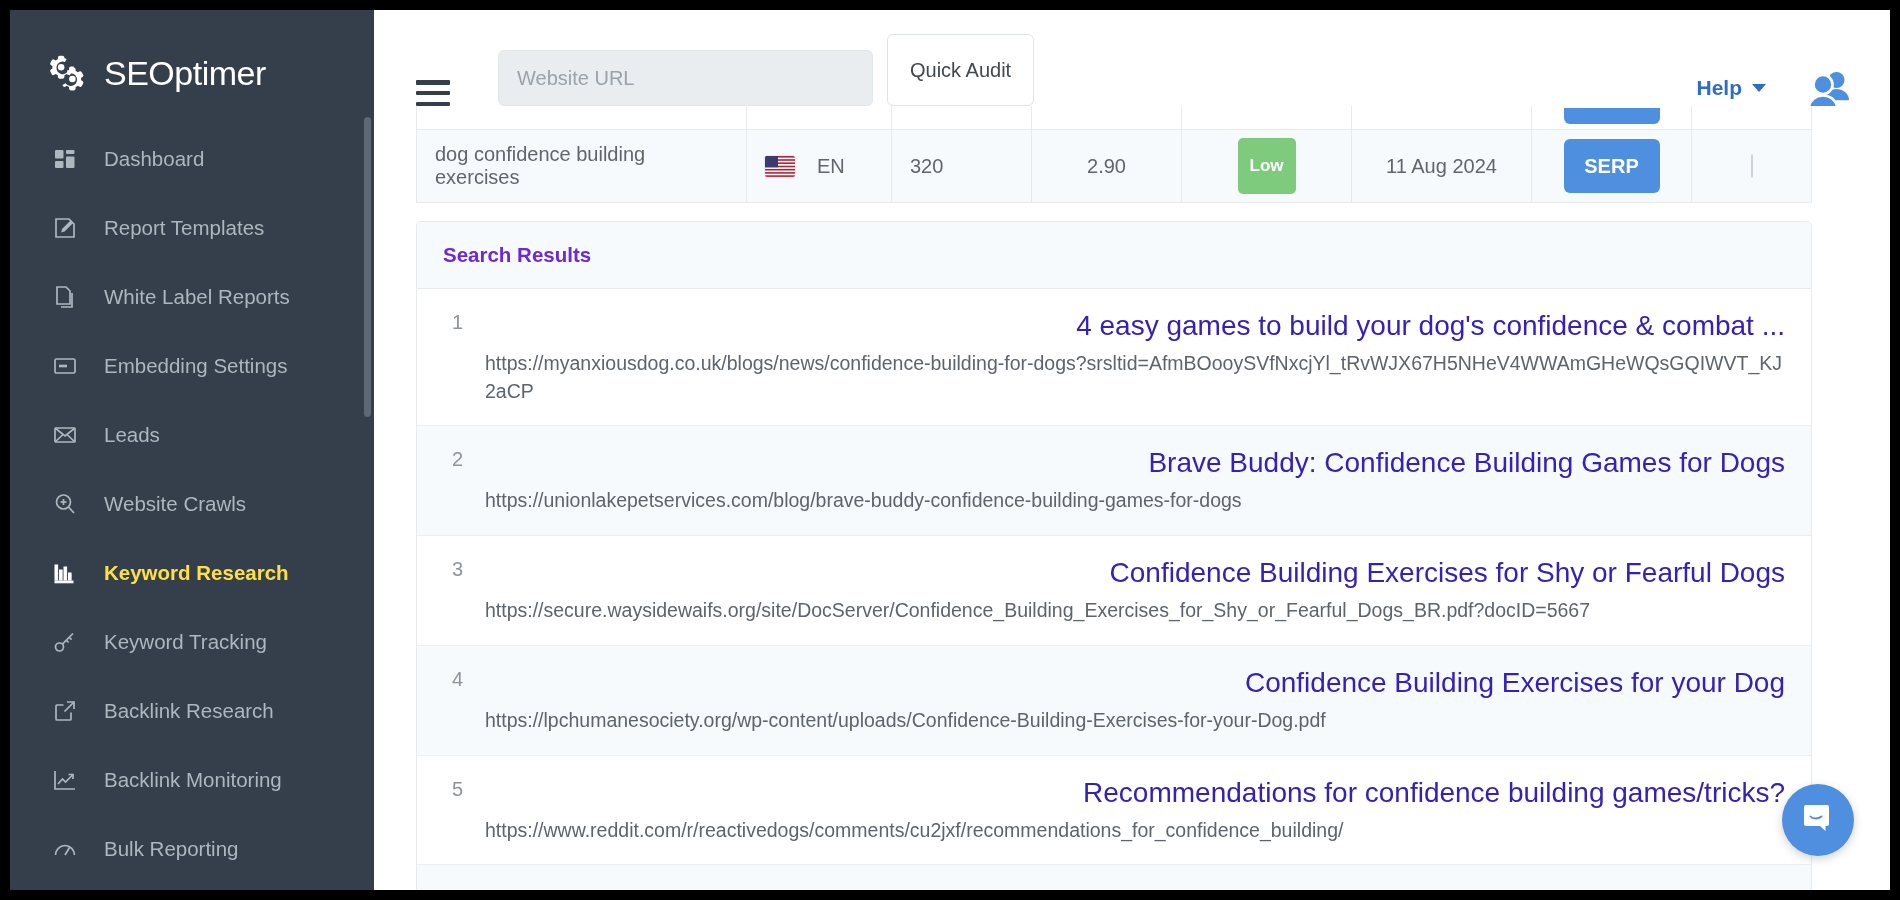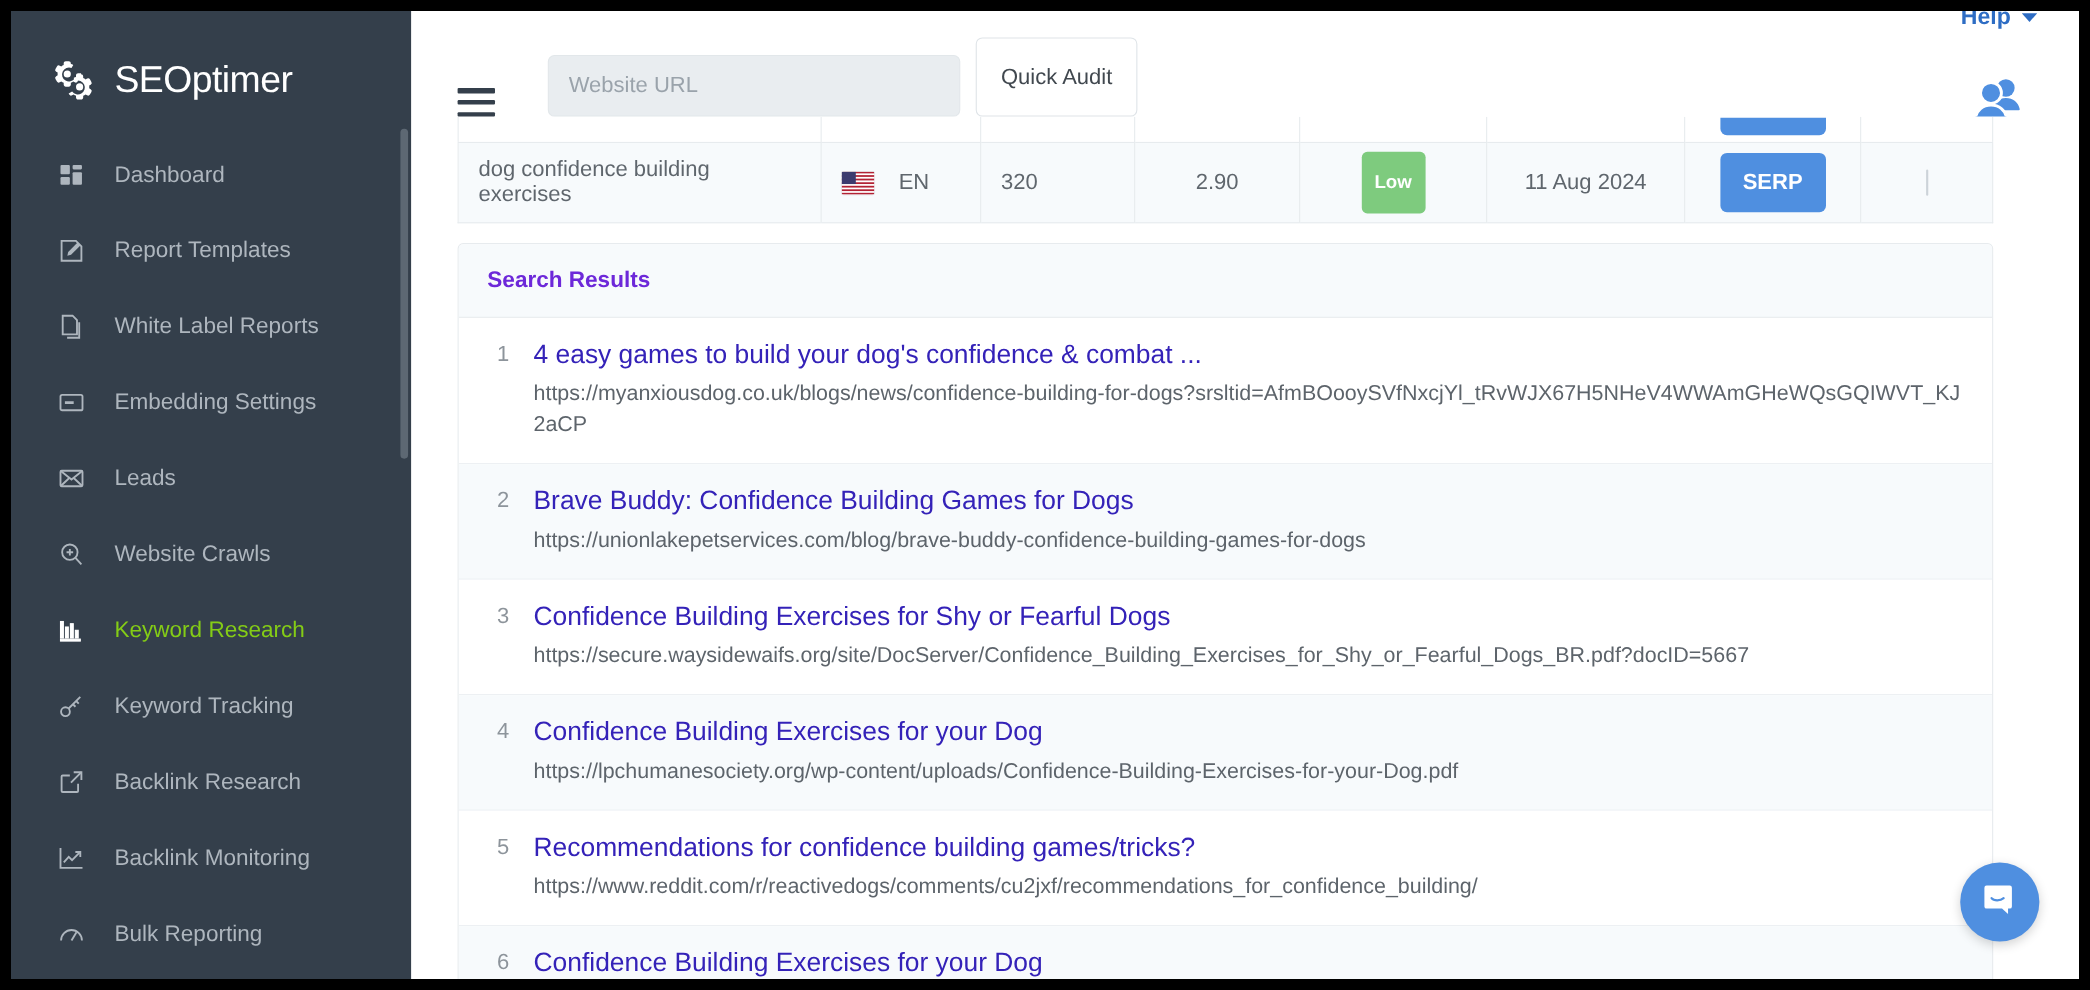--- a/index.html
+++ b/index.html
@@ -61,21 +61,21 @@
     user-select: none;
   }
   .nav-item .nav-icon {
     width: 26px;
     height: 26px;
     flex: 0 0 26px;
     display: flex;
     align-items: center;
     justify-content: center;
   }
-  .nav-item.active { color: #84cc16; font-weight: normal; }
+  .nav-item.active { color: #fde047; font-weight: bold; }
   .nav-item.active svg { stroke: #ffffff; }
 
   .sidebar-scrollbar {
     position: absolute;
     left: 354px;
     top: 107px;
     width: 7px;
     height: 300px;
     background: #5d6873;
     border-radius: 4px;
@@ -142,21 +142,20 @@
     color: #41484f;
     font-family: "Liberation Sans", sans-serif;
     cursor: pointer;
   }
 
   .topbar-right {
     margin-left: auto;
     display: flex;
     align-items: center;
     gap: 42px;
-    flex-direction: column;
   }
   .help-link {
     color: #2e6dc4;
     font-size: 21px;
     font-weight: bold;
     display: flex;
     align-items: center;
     gap: 10px;
     cursor: pointer;
   }
@@ -290,25 +289,26 @@
     color: #8d949b;
     font-size: 20px;
     width: 24px;
     flex: 0 0 24px;
     text-align: right;
     padding-top: 2px;
   }
   .result-body { flex: 1 1 auto; min-width: 0; }
   .result-title {
     color: #3422b8;
-    font-size: 24px;
+    font-size: 28px;
     line-height: 1.18;
     margin-bottom: 8px;
     cursor: pointer;
     white-space: nowrap;
+    text-align: right;
   }
   .result-url {
     color: #5d646b;
     font-size: 19.5px;
     line-height: 1.42;
     word-break: break-all;
   }
 
   
   .chat-bubble {

